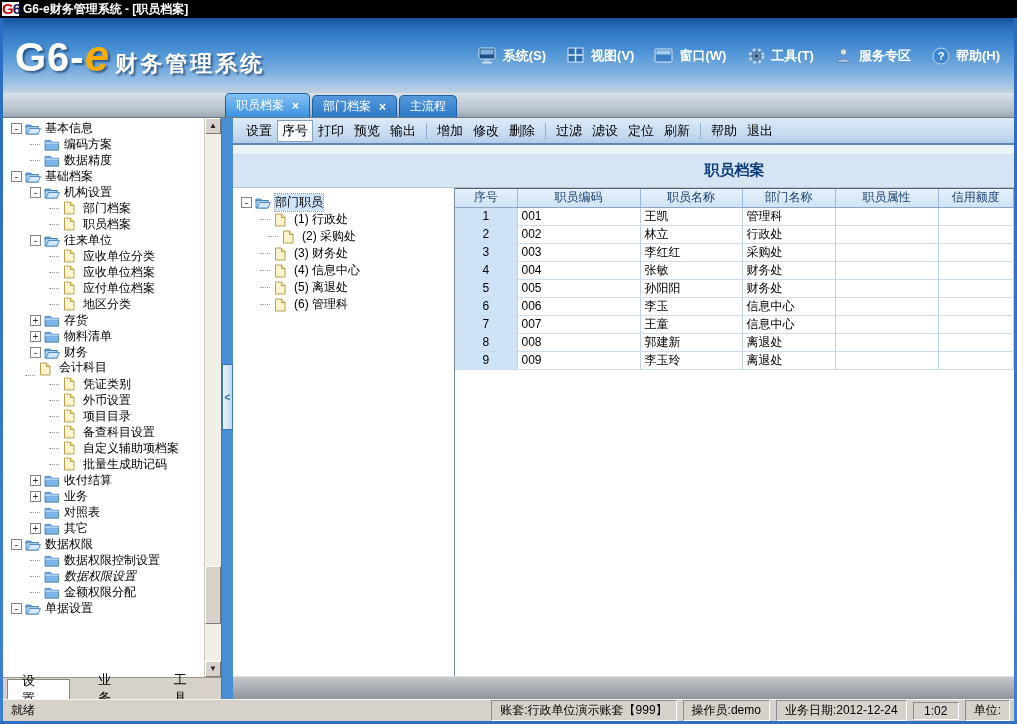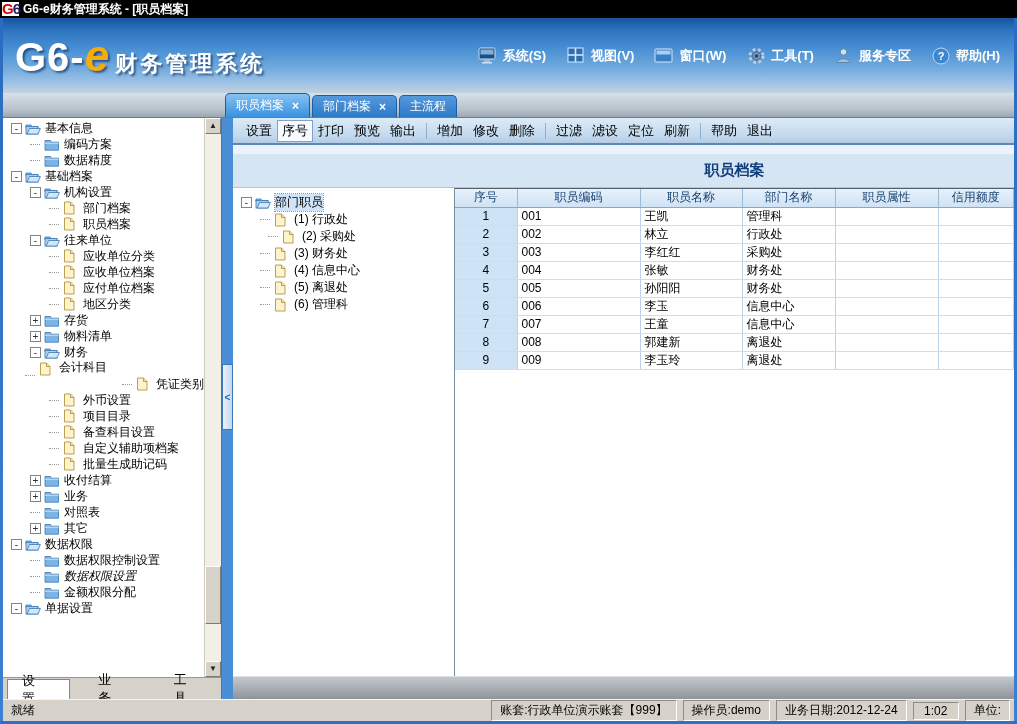--- a/index.html
+++ b/index.html
@@ -353,21 +353,21 @@
           <div class="tnode" style="padding-left: 22px; align-items: flex-end;">
             <span class="stub"></span>
             <span class="ticon">
               <svg width="12" height="14" viewBox="0 0 12 14">
                 <path d="M1.5 1 h6 l3.5 3.5 v8.5 h-9.5 z" fill="#fdf3cd" stroke="#b3953e" stroke-width=".9"></path>
                 <path d="M7.5 1 v3.5 h3.5" fill="#f3e0a0" stroke="#b3953e" stroke-width=".9"></path>
               </svg>
             </span>
             <span class="tlabel">会计科目</span>
           </div>
-          <div class="tnode" style="padding-left: 46px; justify-content: flex-end;">
+          <div class="tnode" style="padding-left: 46px;">
             <span class="stub"></span>
             <span class="ticon">
               <svg width="12" height="14" viewBox="0 0 12 14">
                 <path d="M1.5 1 h6 l3.5 3.5 v8.5 h-9.5 z" fill="#fdf3cd" stroke="#b3953e" stroke-width=".9"></path>
                 <path d="M7.5 1 v3.5 h3.5" fill="#f3e0a0" stroke="#b3953e" stroke-width=".9"></path>
               </svg>
             </span>
             <span class="tlabel">凭证类别</span>
           </div>
           <div class="tnode" style="padding-left: 46px;">

